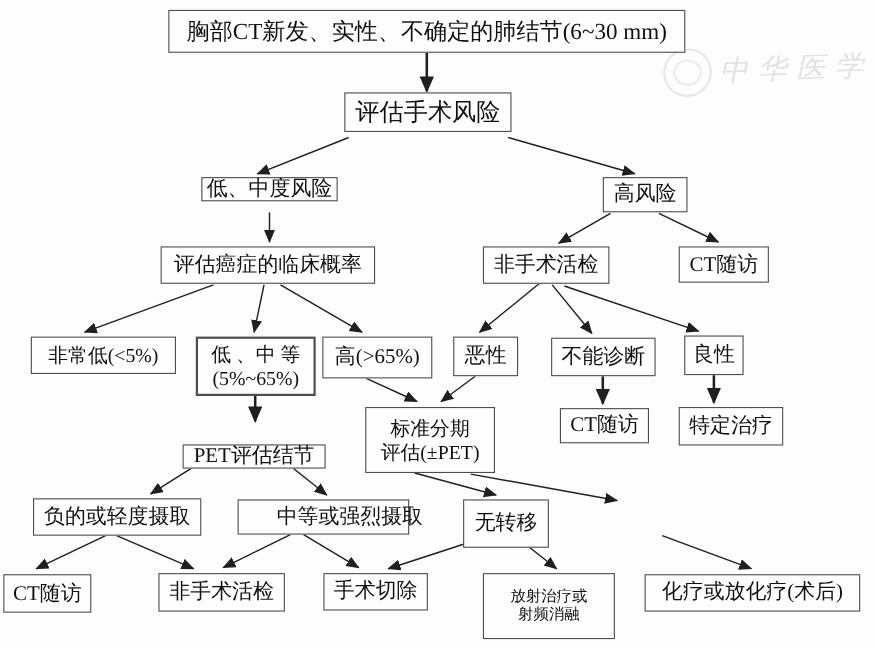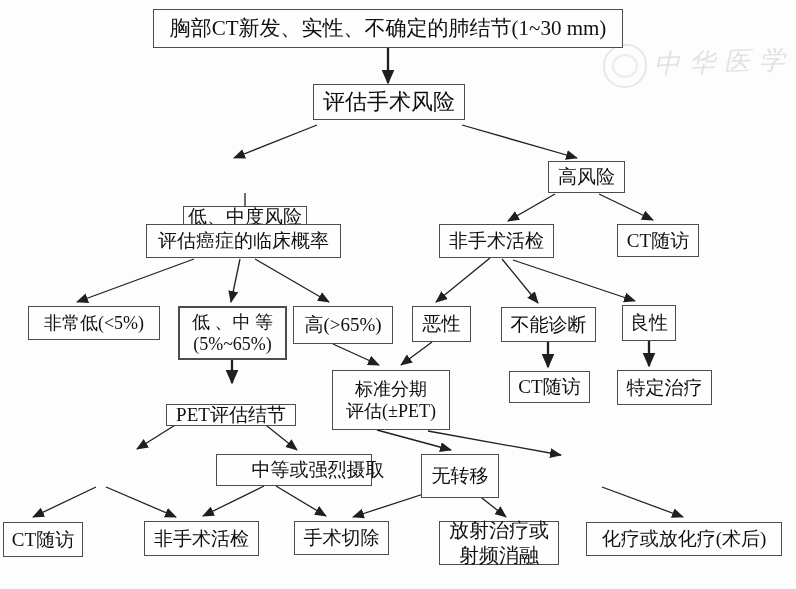--- a/index.html
+++ b/index.html
@@ -84,45 +84,46 @@
         <line x1="106" y1="487" x2="176" y2="517" stroke="#1f1f1f" stroke-width="1.3" marker-end="url(#ah)"></line>
         <line x1="264" y1="486" x2="203" y2="516" stroke="#1f1f1f" stroke-width="1.3" marker-end="url(#ah)"></line>
         <line x1="276" y1="486" x2="326" y2="516" stroke="#1f1f1f" stroke-width="1.3" marker-end="url(#ah)"></line>
         <line x1="445" y1="487" x2="353" y2="517" stroke="#1f1f1f" stroke-width="1.3" marker-end="url(#ah)"></line>
         <line x1="468" y1="487" x2="506" y2="517" stroke="#1f1f1f" stroke-width="1.3" marker-end="url(#ah)"></line>
         <line x1="602" y1="487" x2="683" y2="517" stroke="#1f1f1f" stroke-width="1.3" marker-end="url(#ah)"></line>
       </g>
   </svg>
 
   <div id="node-layer">
-      <div class="node" style="left: 153px; top: 9px; width: 470px; height: 39px; font-size: 21px;">胸部CT新发、实性、不确定的肺结节(1~30 mm)</div>
+      <div class="node" style="left: 153px; top: 9px; width: 470px; height: 39px; font-size: 21px;">胸部CT新发、实性、不确定的肺结节(6~30 mm)</div>
       <div class="node" style="left: 313px; top: 84px; width: 152px; height: 36px; font-size: 22px;">评估手术风险</div>
-      <div class="node" style="left: 183px; top: 161px; width: 124px; height: 22px; font-size: 19px; margin-top: 45px;">低、中度风险</div>
+      <div class="node" style="left: 183px; top: 161px; width: 124px; height: 22px; font-size: 19px;">低、中度风险</div>
       <div class="node" style="left: 548px; top: 161px; width: 77px; height: 32px; font-size: 19px;">高风险</div>
       <div class="node" style="left: 146px; top: 224px; width: 195px; height: 34px; font-size: 19px;">评估癌症的临床概率</div>
       <div class="node" style="left: 439px; top: 224px; width: 115px; height: 34px; font-size: 19px;">非手术活检</div>
       <div class="node" style="left: 617px; top: 224px; width: 82px; height: 33px; font-size: 19px;">CT随访</div>
       <div class="node" style="left: 28px; top: 306px; width: 132px; height: 34px; font-size: 18px;">非常低(&lt;5%)</div>
       <div class="node bold-border" style="left: 178px; top: 306px; width: 109px; height: 54px; font-size: 18px;">低 、中 等
 (5%~65%)</div>
       <div class="node" style="left: 293px; top: 306px; width: 100px; height: 38px; font-size: 19px;">高(&gt;65%)</div>
       <div class="node" style="left: 412px; top: 306px; width: 59px; height: 36px; font-size: 19px;">恶性</div>
       <div class="node" style="left: 501px; top: 307px; width: 95px; height: 35px; font-size: 19px;">不能诊断</div>
       <div class="node" style="left: 622px; top: 305px; width: 54px; height: 36px; font-size: 19px;">良性</div>
       <div class="node" style="left: 166px; top: 404px; width: 130px; height: 22px; font-size: 19px;">PET评估结节</div>
       <div class="node" style="left: 332px; top: 370px; width: 118px; height: 60px; font-size: 18px;">标准分期
 评估(±PET)</div>
       <div class="node" style="left: 509px; top: 371px; width: 81px; height: 32px; font-size: 19px;">CT随访</div>
       <div class="node" style="left: 617px; top: 370px; width: 95px; height: 35px; font-size: 19px;">特定治疗</div>
+      <div class="node" style="left: 30px; top: 453px; width: 153px; height: 34px; font-size: 19px;">负的或轻度摄取</div>
       <div class="node" style="left: 216px; top: 454px; width: 156px; height: 32px; font-size: 19px; padding-left: 48px;">中等或强烈摄取</div>
       <div class="node" style="left: 421px; top: 454px; width: 78px; height: 44px; font-size: 19px;">无转移</div>
       <div class="node" style="left: 3px; top: 522px; width: 80px; height: 35px; font-size: 19px;">CT随访</div>
       <div class="node" style="left: 144px; top: 521px; width: 115px; height: 35px; font-size: 19px;">非手术活检</div>
       <div class="node" style="left: 294px; top: 521px; width: 95px; height: 34px; font-size: 19px;">手术切除</div>
-      <div class="node" style="left: 439px; top: 521px; width: 120px; height: 44px; font-size: 20px;">放射治疗或
+      <div class="node" style="left: 439px; top: 521px; width: 120px; height: 60px; font-size: 14px;">放射治疗或
 射频消融</div>
       <div class="node" style="left: 586px; top: 522px; width: 196px; height: 34px; font-size: 19px;">化疗或放化疗(术后)</div>
     </div>
 
   <div class="watermark">
     <div class="seal">
       <div class="seal-inner"></div>
     </div>
     <div class="wm-text">中华医学会</div>
   </div>

